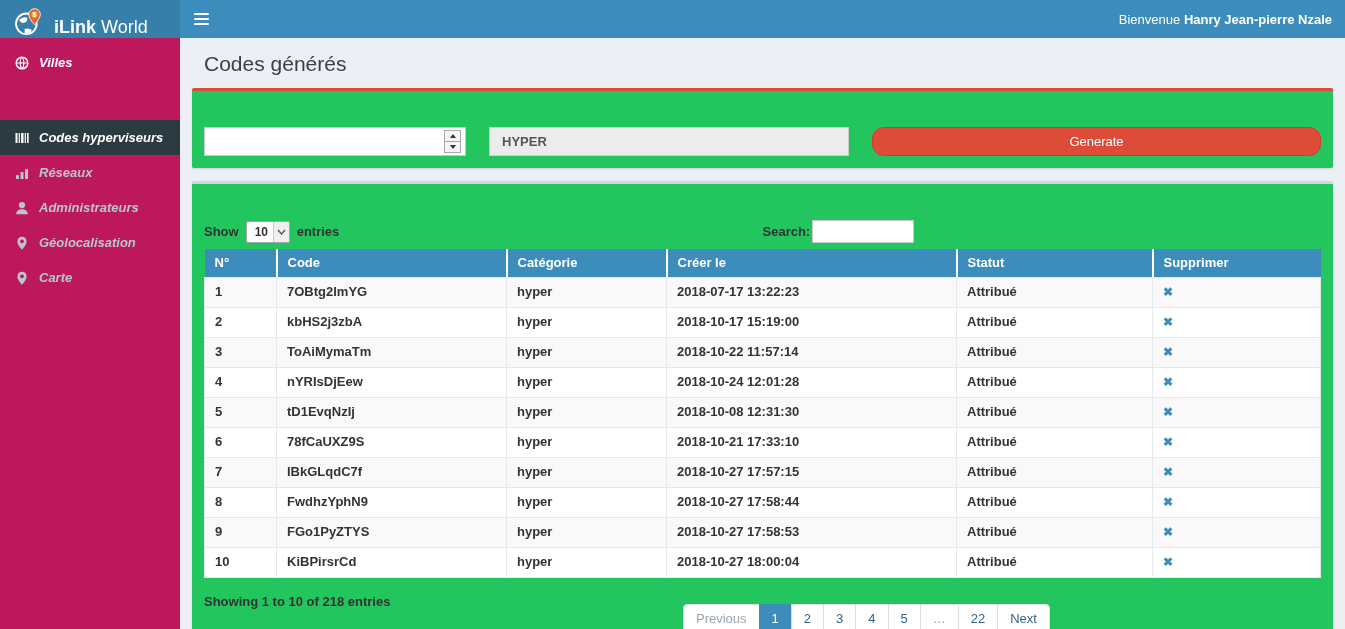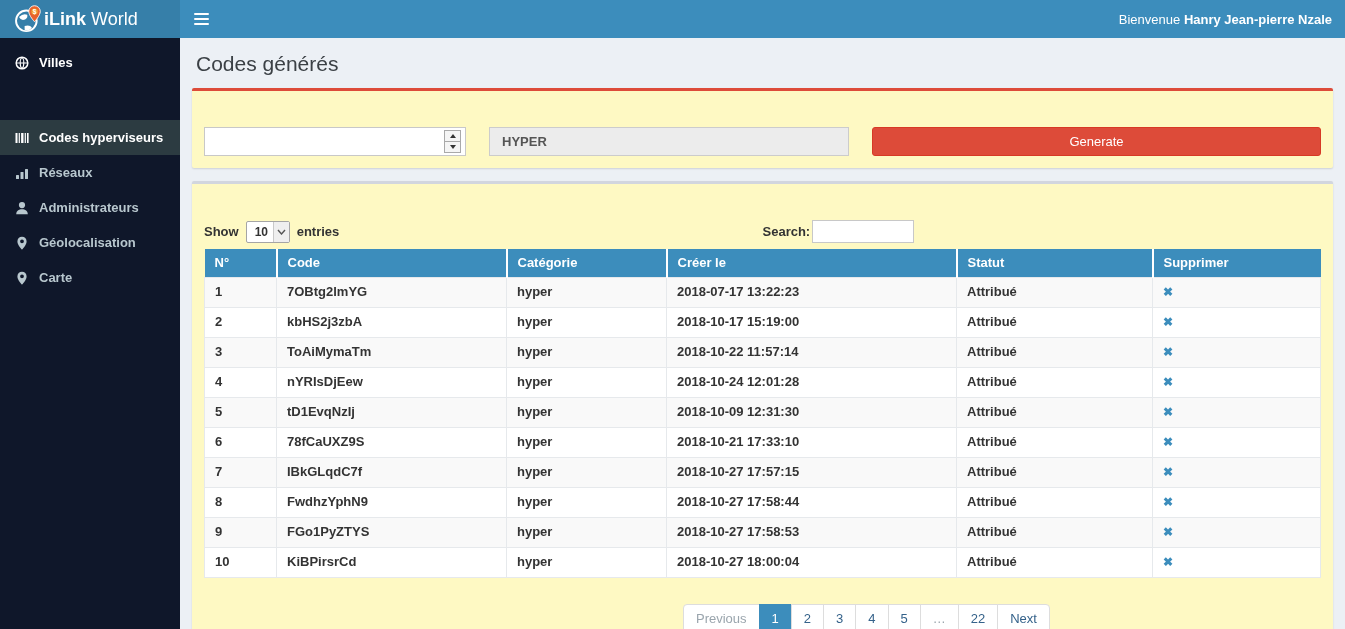--- a/index.html
+++ b/index.html
@@ -4,53 +4,53 @@
 <style>
   html,body{margin:0;padding:0;}
   body{
     width:1345px;height:629px;overflow:hidden;position:relative;
     background:#ecf0f5;font-family:"Liberation Sans",sans-serif;
     -webkit-font-smoothing:antialiased;
   }
   
   .hdr{position:absolute;top:0;left:0;width:1345px;height:38px;display:flex;z-index:20;}
   .logo{width:180px;box-sizing:border-box;background:#367fa9;color:#fff;
-    display:flex;align-items:center;padding-left:13px;font-size:18px;}
+    display:flex;align-items:flex-end;gap:10px;padding-left:13px;font-size:18px;}
   .logo .brand b{font-weight:bold;}
   .topnav{flex:1;background:#3c8dbc;display:flex;align-items:center;}
   .hamburger{width:42px;height:38px;display:flex;flex-direction:column;justify-content:center;
     align-items:center;gap:3px;cursor:pointer;}
   .hamburger i{display:block;width:15px;height:2px;background:#fff;border-radius:1px;}
   .welcome{margin-left:auto;color:#fff;font-size:13px;padding-right:13px;}
   .welcome b{font-weight:bold;}
   
-  .sidebar{position:absolute;top:38px;left:0;bottom:0;width:180px;background:#0f172a;padding-top:7px;}
+  .sidebar{position:absolute;top:38px;left:0;bottom:0;width:180px;background:#be185d;padding-top:7px;font-style:italic;}
   .side-item{display:flex;align-items:center;gap:10px;padding:10px 15px;font-size:13px;
     font-weight:bold;color:#b8c7ce;cursor:pointer;text-decoration:none;}
   .side-item svg{flex:0 0 auto;}
   .side-item.bright{color:#fff;}
   .side-item.active{color:#fff;background:#2c3b41;margin-top:40px;}
   
   .main{position:absolute;top:38px;left:180px;width:1165px;box-sizing:border-box;padding:10px 12px;}
-  h1.page-title{font-size:21px;font-weight:normal;color:#3b4045;margin:4px 4px 12px;line-height:24px;}
-  .box{background:#fef9c3;border-radius:2px;box-shadow:0 1px 2px rgba(0,0,0,.13);}
+  h1.page-title{font-size:21px;font-weight:normal;color:#3b4045;margin:4px 12px 12px;line-height:24px;}
+  .box{background:#22c55e;border-radius:2px;box-shadow:0 1px 2px rgba(0,0,0,.13);}
   .box-generate{border-top:3px solid #dd4b39;padding:36px 12px 12px;box-sizing:border-box;}
   .gen-row{display:flex;gap:23px;}
   .num-wrap{position:relative;width:262px;flex:0 0 262px;}
   .num-input{width:100%;height:29px;box-sizing:border-box;border:1px solid #c8c8c8;
     padding:0 28px 0 8px;font-size:13px;font-family:inherit;background:#fff;}
   .spinner{position:absolute;right:5px;top:3px;width:17px;height:23px;box-sizing:border-box;
     border:1px solid #a9a9a9;background:#f5f5f5;display:flex;flex-direction:column;cursor:pointer;}
   .spin{flex:1;display:flex;align-items:center;justify-content:center;}
   .spin.up{border-bottom:1px solid #a9a9a9;}
   .tri-up{width:0;height:0;border-left:3px solid transparent;border-right:3px solid transparent;border-bottom:4px solid #333;}
   .tri-dn{width:0;height:0;border-left:3px solid transparent;border-right:3px solid transparent;border-top:4px solid #333;}
   .cat-input{width:360px;flex:0 0 360px;height:29px;box-sizing:border-box;border:1px solid #ccc;
     background:#ececec;color:#555;font-weight:bold;font-size:13px;padding:0 12px;font-family:inherit;}
-  .btn-generate{flex:1;height:29px;background:#dd4b39;border:1px solid #d73925;border-radius:3px;
+  .btn-generate{flex:1;height:29px;background:#dd4b39;border:1px solid #d73925;border-radius:12px;
     color:#fff;font-size:13px;font-family:inherit;cursor:pointer;}
   
   .box-table{margin-top:13px;border-top:3px solid #d2d6de;padding:12px;box-sizing:border-box;height:480px;}
   .dt-controls{display:flex;margin:24px 0 6px;font-size:13px;font-weight:bold;color:#333;align-items:center;}
   .dt-length{width:50%;display:flex;align-items:center;gap:7px;}
   .select{display:inline-flex;align-items:center;position:relative;width:44px;height:22px;
     box-sizing:border-box;border:1px solid #a5a5a5;border-radius:2px;background:#fff;
     padding-left:8px;font-size:12px;font-weight:bold;cursor:pointer;}
   .sel-arrow{position:absolute;right:0;top:0;bottom:0;width:15px;background:#efefef;
     border-left:1px solid #c9c9c9;display:flex;align-items:center;justify-content:center;}
@@ -253,21 +253,21 @@
             <td>nYRIsDjEew</td>
             <td>hyper</td>
             <td>2018-10-24 12:01:28</td>
             <td>Attribué</td>
             <td><span class="del-x">✖</span></td>
           </tr>
           <tr class="odd">
             <td>5</td>
             <td>tD1EvqNzIj</td>
             <td>hyper</td>
-            <td>2018-10-09 12:31:30</td>
+            <td>2018-10-08 12:31:30</td>
             <td>Attribué</td>
             <td><span class="del-x">✖</span></td>
           </tr>
           <tr class="even">
             <td>6</td>
             <td>78fCaUXZ9S</td>
             <td>hyper</td>
             <td>2018-10-21 17:33:10</td>
             <td>Attribué</td>
             <td><span class="del-x">✖</span></td>
@@ -301,20 +301,21 @@
             <td>KiBPirsrCd</td>
             <td>hyper</td>
             <td>2018-10-27 18:00:04</td>
             <td>Attribué</td>
             <td><span class="del-x">✖</span></td>
           </tr>
         </tbody>
     </table>
 
     <div class="dt-footer">
+      <div class="dt-info">Showing 1 to 10 of 218 entries</div>
       <ul class="pagination" id="pagination">
           <li class="page-btn disabled">Previous</li>
           <li class="page-btn active">1</li>
           <li class="page-btn">2</li>
           <li class="page-btn">3</li>
           <li class="page-btn">4</li>
           <li class="page-btn">5</li>
           <li class="page-btn disabled">…</li>
           <li class="page-btn">22</li>
           <li class="page-btn">Next</li>

